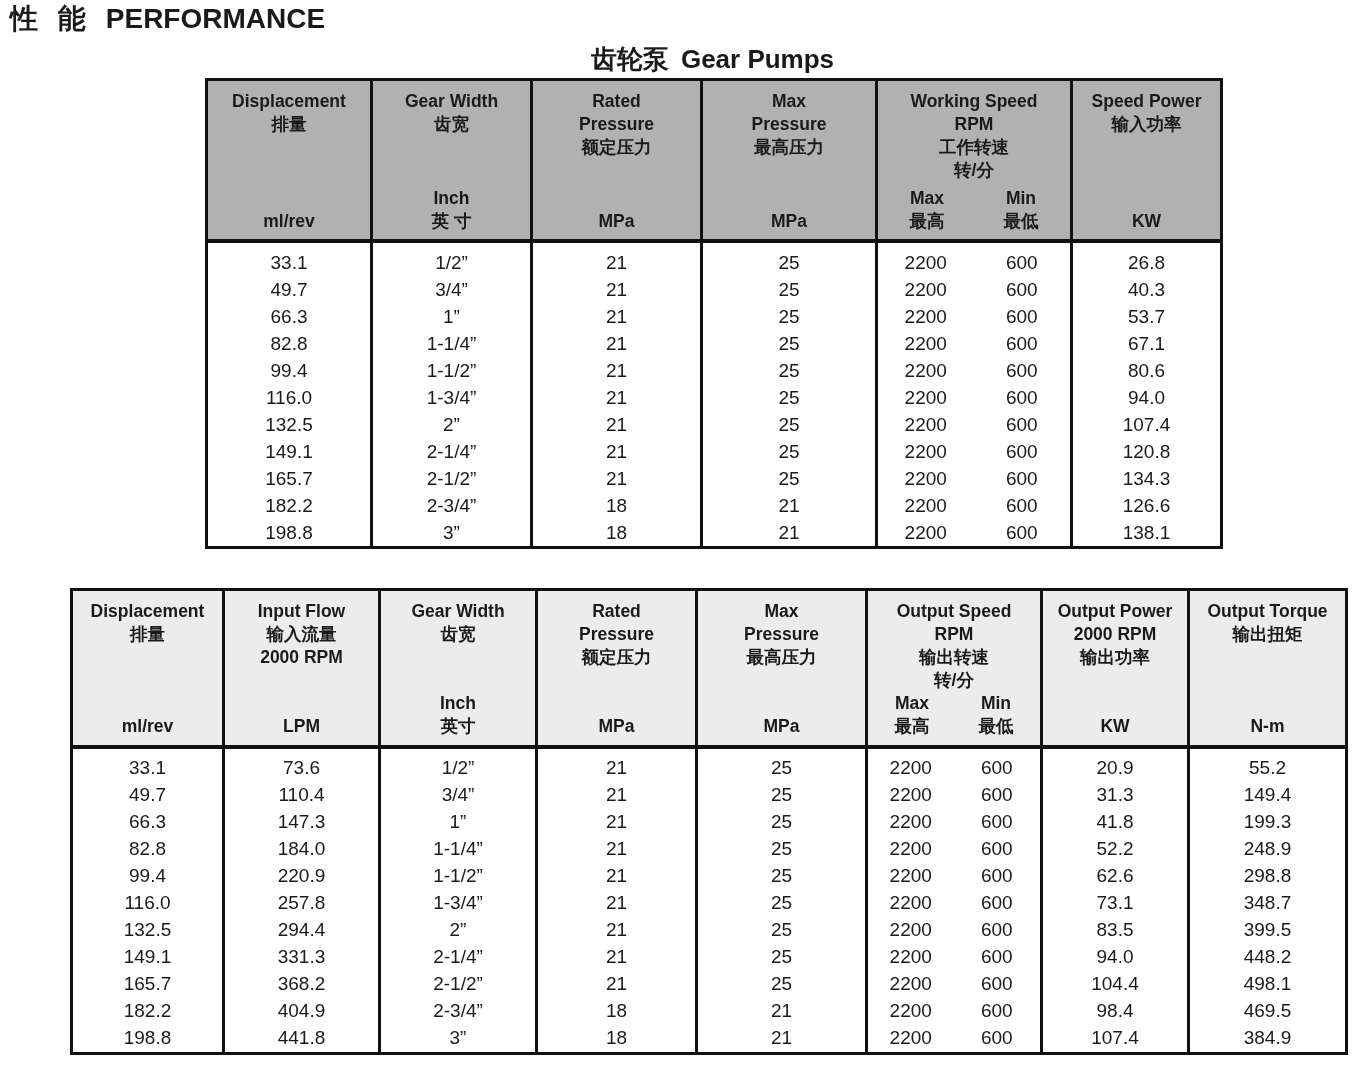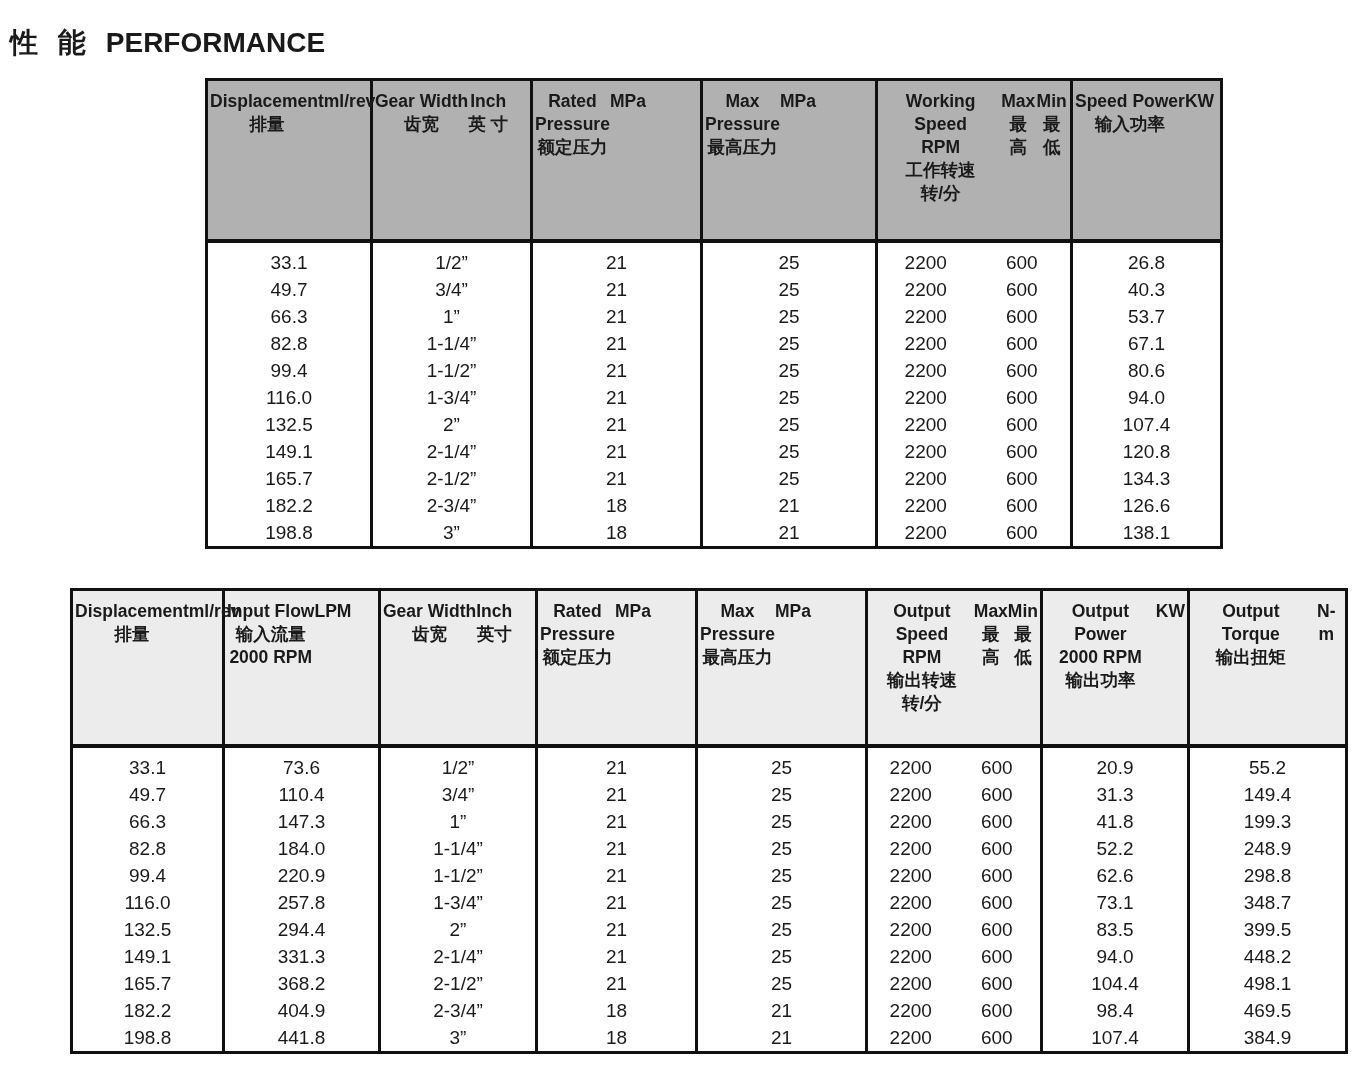--- a/index.html
+++ b/index.html
@@ -11,21 +11,21 @@
   }
   .page {
     position: relative;
     width: 1364px;
     height: 1074px;
     background: #ffffff;
     overflow: hidden;
   }
   .page-title {
     position: absolute;
-    top: 24px;
+    top: 0;
     left: 10px;
     font-size: 28px;
     font-weight: bold;
     white-space: nowrap;
   }
   .page-title .zh { letter-spacing: 6px; margin-right: 14px; }
 
   .caption {
     position: absolute;
     font-size: 26px;
@@ -50,22 +50,22 @@
     padding: 0;
     vertical-align: top;
     border-bottom: 4px solid #111;
     font-weight: bold;
   }
   #pumps-table thead th  { background: #b1b1b1; height: 158px; }
   #motors-table thead th { background: #ececec; height: 153px; }
 
   .hcell {
     display: flex;
-    flex-direction: row;
-    justify-content: flex-start;
+    flex-direction: column;
+    justify-content: space-between;
     height: 100%;
     box-sizing: border-box;
     padding: 9px 2px 6px 2px;
   }
   .htop, .hunit {
     white-space: pre-line;
     text-align: center;
     font-size: 17.5px;
     line-height: 1.32;
   }
@@ -90,20 +90,23 @@
 </style>
 </head>
 <body>
 
 <div class="page">
 
   <div class="page-title">
     <span class="zh">性 能</span><span>PERFORMANCE</span>
   </div>
 
+  <div class="caption" id="pumps-caption">
+    <span class="zh">齿轮泵</span><span>Gear Pumps</span>
+  </div>
 
   <table class="perf" id="pumps-table">
     <colgroup>
       <col style="width:165px">
         <col style="width:160px">
         <col style="width:170px">
       <col style="width:175px">
         <col style="width:97px">
         <col style="width:98px">
         <col style="width:150px">

